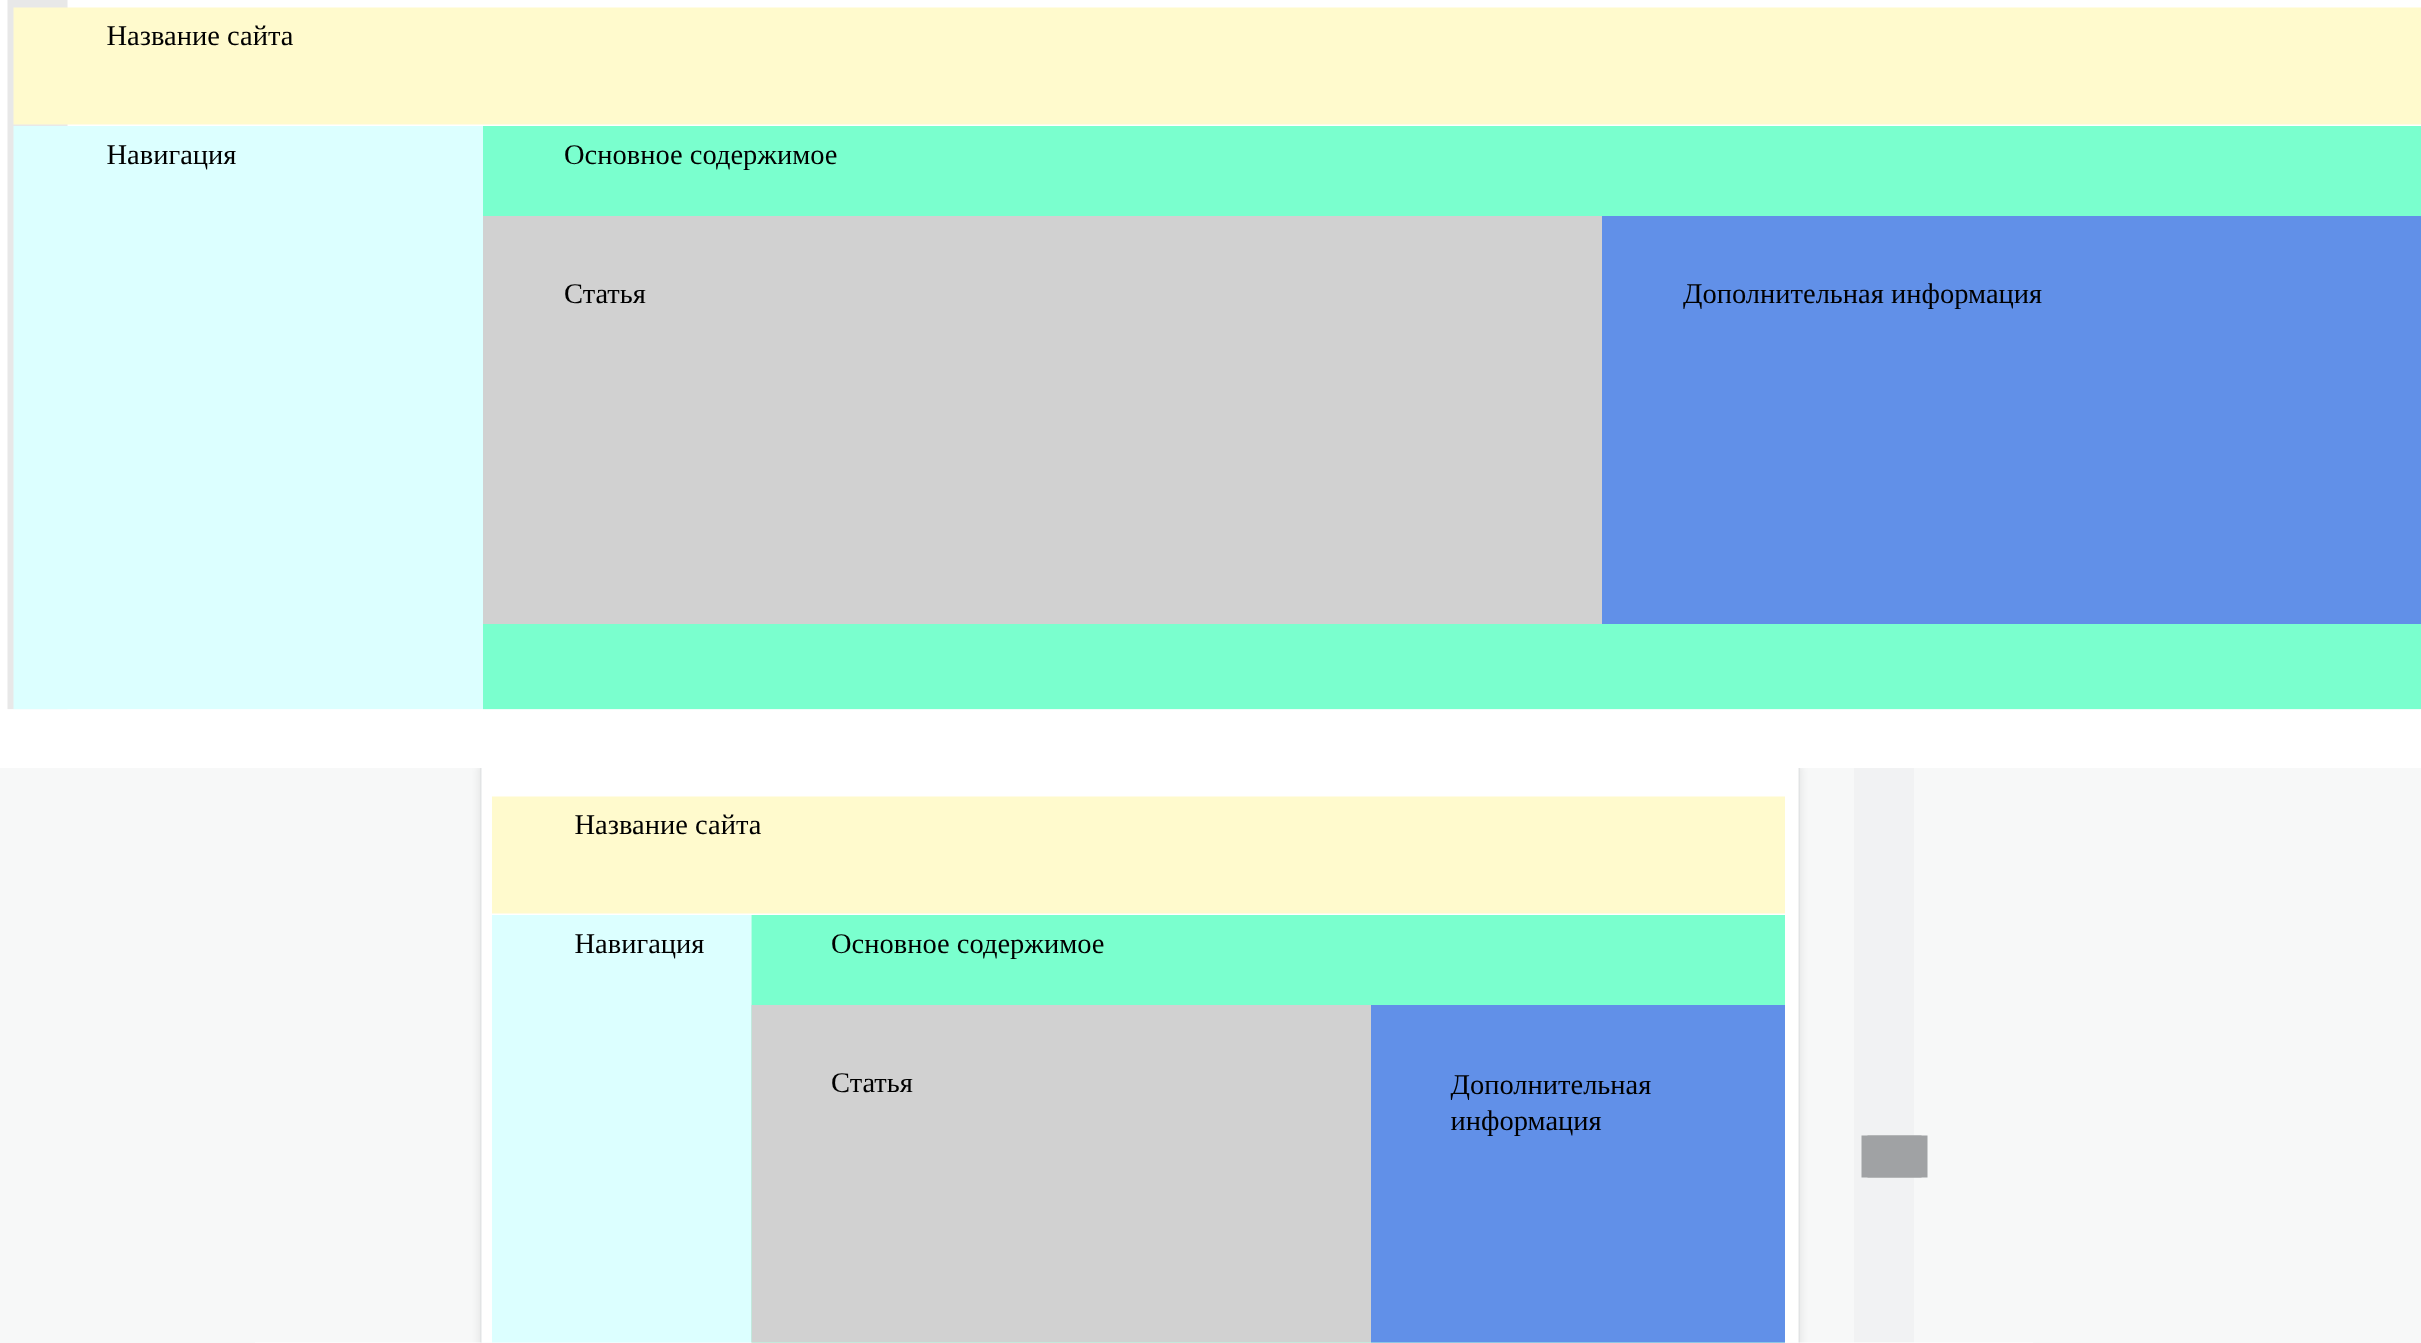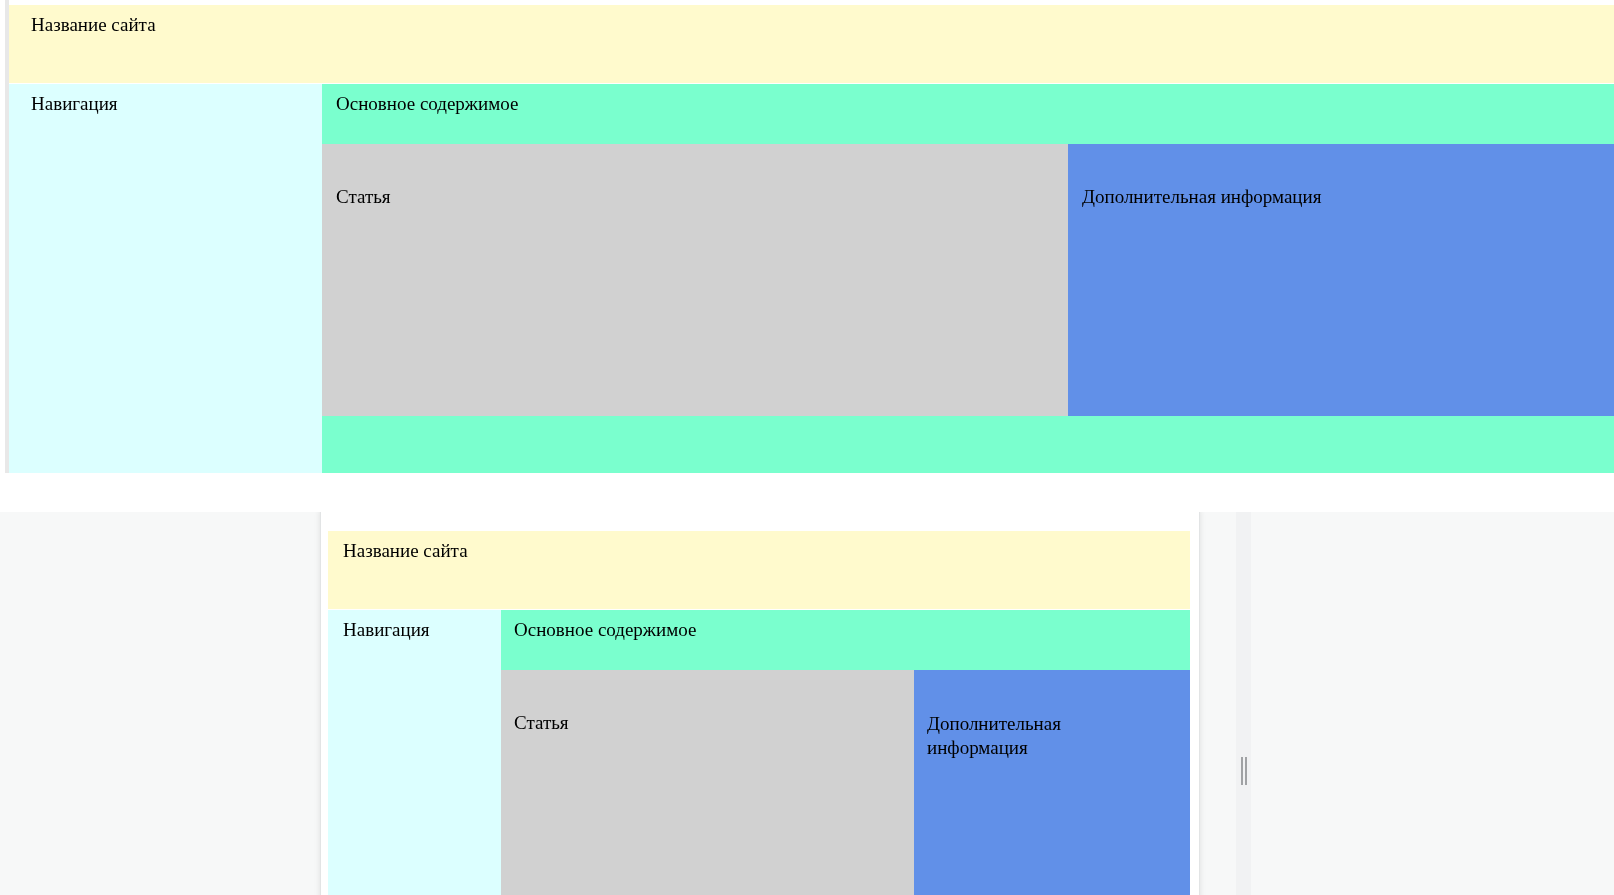--- a/index.html
+++ b/index.html
@@ -4,21 +4,21 @@
 <style>
   html, body {
     margin: 0;
     padding: 0;
     width: 1614px;
     height: 895px;
     overflow: hidden;
     background: #ffffff;
     font-family: "Liberation Serif", "DejaVu Serif", serif;
   }
-  * { box-sizing: border-box; }
+  * { box-sizing: border-box; padding-left: 40px; }
 
   
   #top-render {
     position: absolute;
     left: 0; top: 0;
     width: 1614px;
     height: 473px;
     background: #ffffff;
     overflow: hidden;
   }

